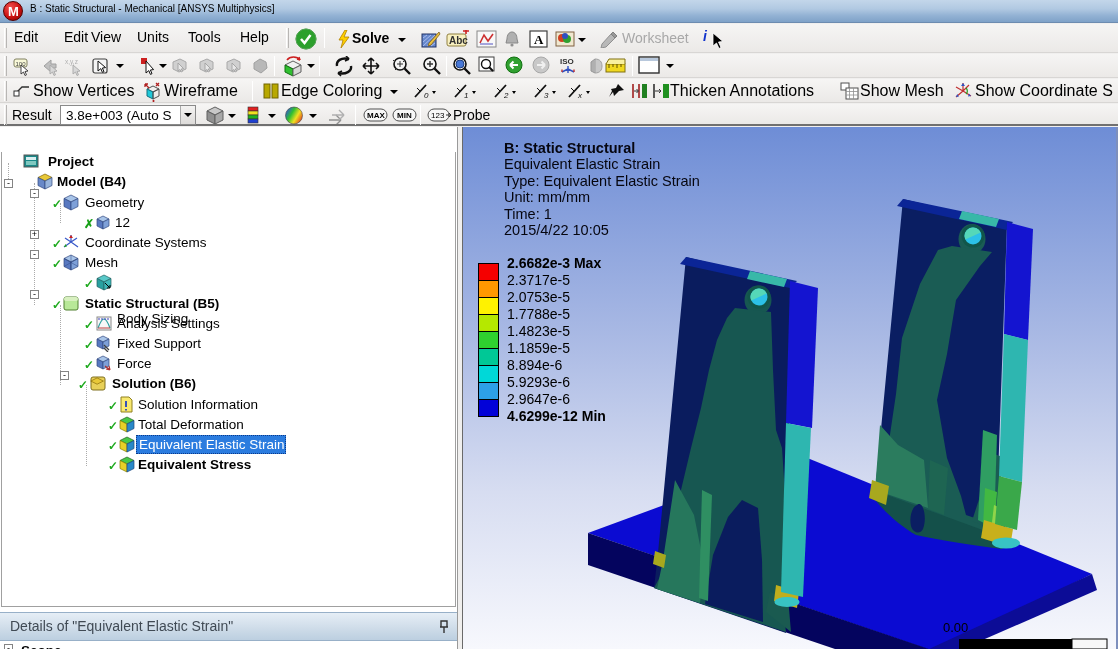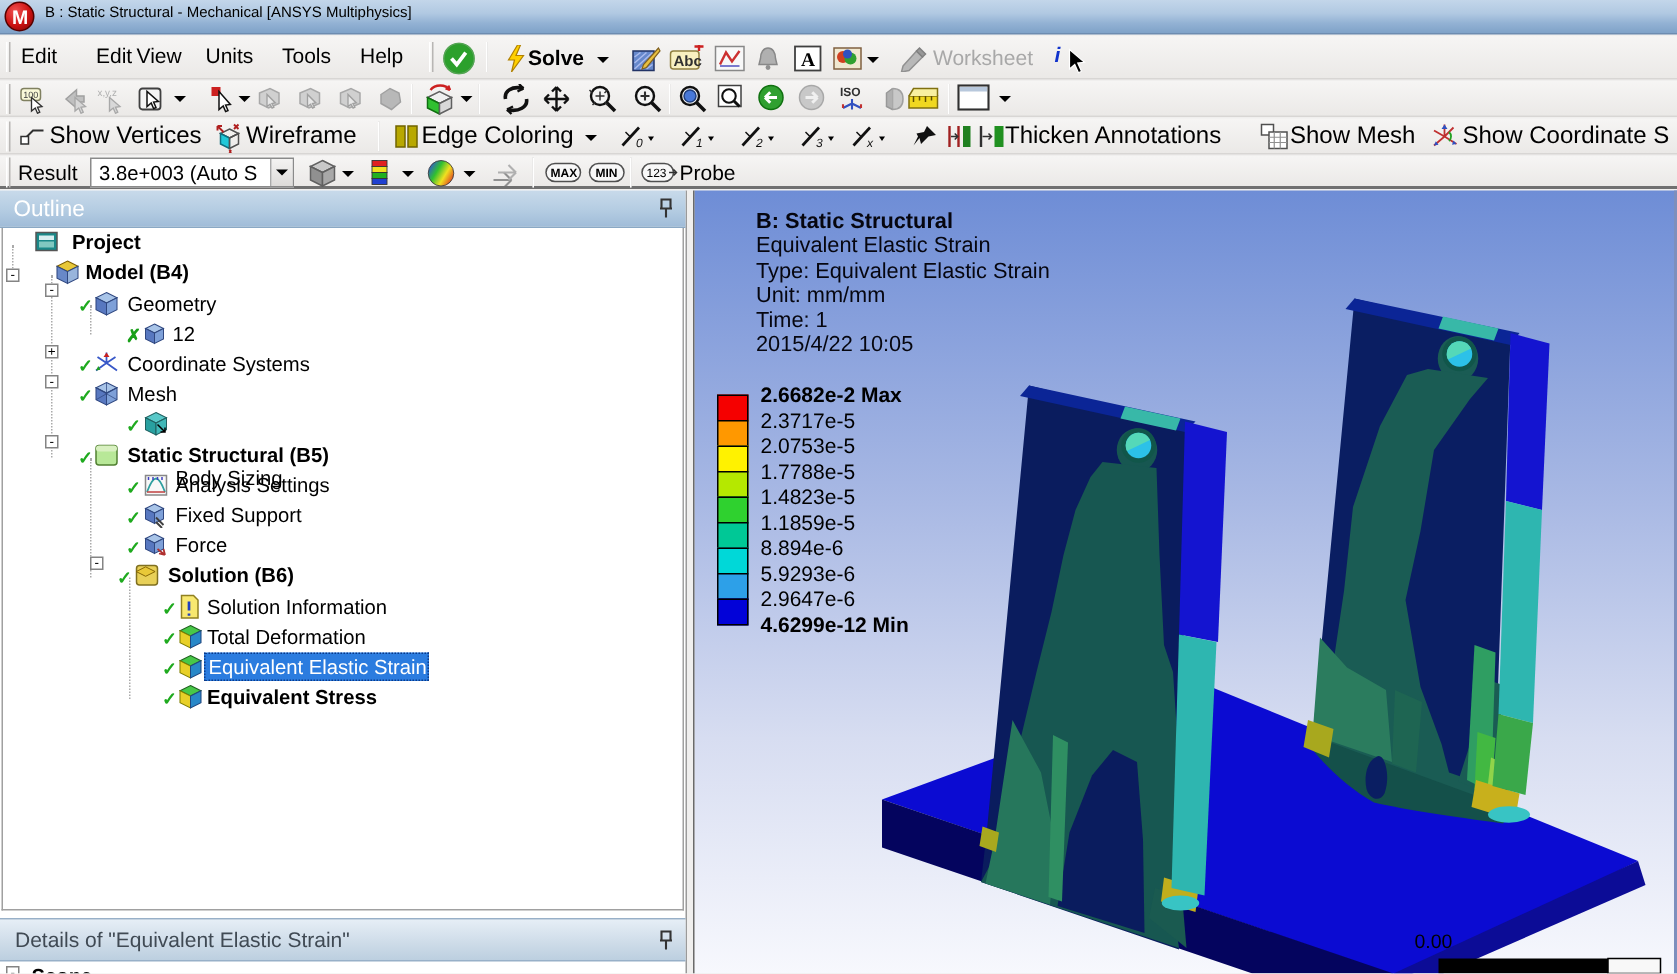--- a/index.html
+++ b/index.html
@@ -364,26 +364,20 @@
   <div class="sep abs" style="left:420px;top:1px;height:20px;"></div>
   <svg class="abs" style="left:427px;top:3px;" width="26" height="17">
       <rect x="1" y="2" width="21" height="12" rx="6" fill="#f8f8f8" stroke="#505050"></rect>
       <text x="4" y="11" font-size="8" fill="#000" font-family="Liberation Sans">123</text>
       <path d="M19,8 l5,0 m-2,-2 l2,2 l-2,2" stroke="#303030" stroke-width="1" fill="none"></path>
     </svg>
   <div class="lbl abs" style="left:453px;top:3px;">Probe</div>
 </div>
 
 <div id="leftpanel" class="abs">
-  <div id="outlinehdr" class="abs">
-      <span>Outline</span>
-    <svg class="abs" style="left:438px;top:5px;" width="12" height="14">
-        <path d="M3,1 h6 v6 h-6 z M2,7 h8 M6,7 v6" stroke="#333" stroke-width="1.4" fill="none"></path>
-      </svg>
-  </div>
   <div id="treearea" class="abs"></div>
   <div class="abs" style="left:8px;top:36px;width:1px;height:20px;border-left:1px dotted #aaa;"></div>
   <div class="abs" style="left:34px;top:56px;width:1px;height:122px;border-left:1px dotted #aaa;"></div>
   <div class="abs" style="left:60px;top:76px;width:1px;height:20px;border-left:1px dotted #aaa;"></div>
   <div class="abs" style="left:60px;top:178px;width:1px;height:80px;border-left:1px dotted #aaa;"></div>
   <div class="abs" style="left:86px;top:258px;width:1px;height:81px;border-left:1px dotted #aaa;"></div>
   <div class="trw" style="left:23px;top:26px;"><svg width="17" height="16">
         <rect x="1" y="2" width="14" height="12" fill="#1a8888" stroke="#555"></rect>
         <rect x="3" y="4" width="10" height="3" fill="#d8eef0"></rect>
         <rect x="3" y="8" width="10" height="4" fill="#80c8c0"></rect>
@@ -549,21 +543,21 @@
   <div class="vtext" style="top:95px;">2015/4/22 10:05</div>
   <div class="legcell" style="top:136px;background:#f50000;"></div>
   <div class="legcell" style="top:153px;background:#ff9800;"></div>
   <div class="legcell" style="top:170px;background:#fff200;"></div>
   <div class="legcell" style="top:187px;background:#b5e800;"></div>
   <div class="legcell" style="top:204px;background:#2fd12f;"></div>
   <div class="legcell" style="top:221px;background:#00c896;"></div>
   <div class="legcell" style="top:238px;background:#00d8d8;"></div>
   <div class="legcell" style="top:255px;background:#2da0e8;"></div>
   <div class="legcell" style="top:272px;background:#0202d8;"></div>
-  <div class="legrow bold" style="top:128px;">2.6682e-2 Max</div>
+  <div class="legrow bold" style="top:128px;">2.6682e-3 Max</div>
   <div class="legrow" style="top:145px;">2.3717e-5</div>
   <div class="legrow" style="top:162px;">2.0753e-5</div>
   <div class="legrow" style="top:179px;">1.7788e-5</div>
   <div class="legrow" style="top:196px;">1.4823e-5</div>
   <div class="legrow" style="top:213px;">1.1859e-5</div>
   <div class="legrow" style="top:230px;">8.894e-6</div>
   <div class="legrow" style="top:247px;">5.9293e-6</div>
   <div class="legrow" style="top:264px;">2.9647e-6</div>
   <div class="legrow bold" style="top:281px;">4.6299e-12 Min</div>
   <svg id="model" class="abs" style="left:-1px;top:0;" width="656" height="522" viewBox="462 127 656 522">

